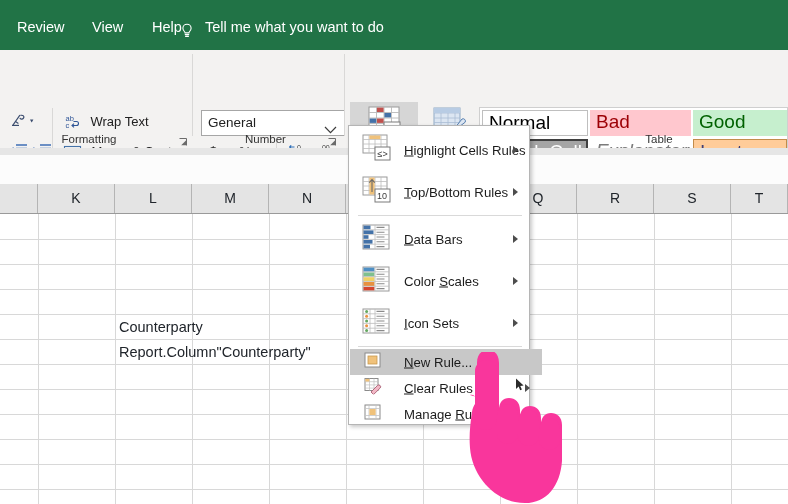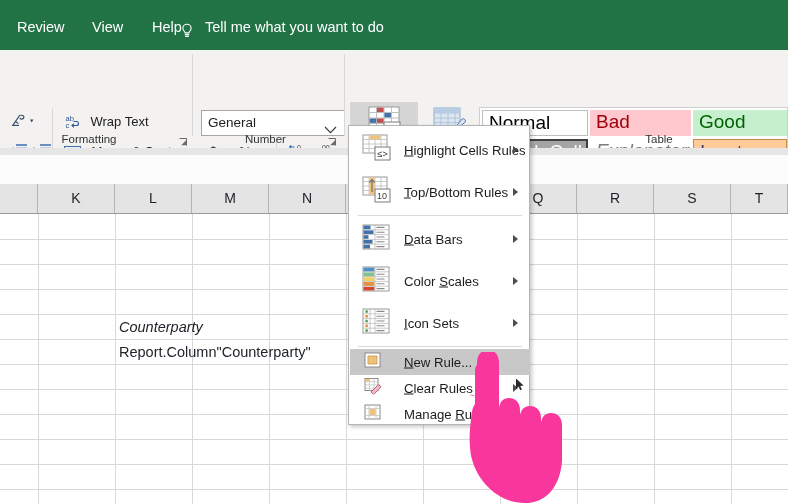--- a/index.html
+++ b/index.html
@@ -126,21 +126,21 @@
   
   .menu{
     position:absolute;left:348px;top:125px;width:182px;height:300px;
     background:#ffffff;border:1px solid #b5b5b5;
     box-shadow:2px 2px 4px rgba(0,0,0,.22);
     box-sizing:border-box;
   }
   .mi{
     position:absolute;left:1px;width:180px;height:42px;cursor:default;
   }
-  .mi.small{height:26px;}
+  .mi.small{height:26px;padding-left:12px;}
   .mi.hl{background:#c8c8c8;}
   .mi-label{
     position:absolute;left:54px;top:50%;transform:translateY(-50%);
     font-size:13.2px;color:#1c1c1c;white-space:nowrap;
   }
   .mi-icon{position:absolute;left:12px;top:50%;transform:translateY(-50%);}
   .mi-arrow{
     position:absolute;right:12px;top:50%;transform:translateY(-50%);
     width:0;height:0;border-left:5px solid #4d4d4d;
     border-top:4px solid transparent;border-bottom:4px solid transparent;
@@ -374,21 +374,21 @@
       <div class="hline" style="top:75px;"></div>
       <div class="hline" style="top:100px;"></div>
       <div class="hline" style="top:125px;"></div>
       <div class="hline" style="top:150px;"></div>
       <div class="hline" style="top:175px;"></div>
       <div class="hline" style="top:200px;"></div>
       <div class="hline" style="top:225px;"></div>
       <div class="hline" style="top:250px;"></div>
       <div class="hline" style="top:275px;"></div>
 
-      <div class="cell-text" style="left:119px;top:101px;font-style:italic;">Counterparty</div>
+      <div class="cell-text" style="left:119px;top:101px;">Counterparty</div>
       <div class="cell-text" style="left:119px;top:126px;">Report.Column"Counterparty"</div>
     </div>
   </div>
 
   <div class="menu">
 
     <div class="mi" style="top:3px;">
       <span class="mi-icon">
         <svg width="30" height="28" viewBox="0 0 30 28">
           <rect x="1" y="1" width="24" height="18" fill="#ffffff" stroke="#9a9a9a" stroke-width="1"></rect>

